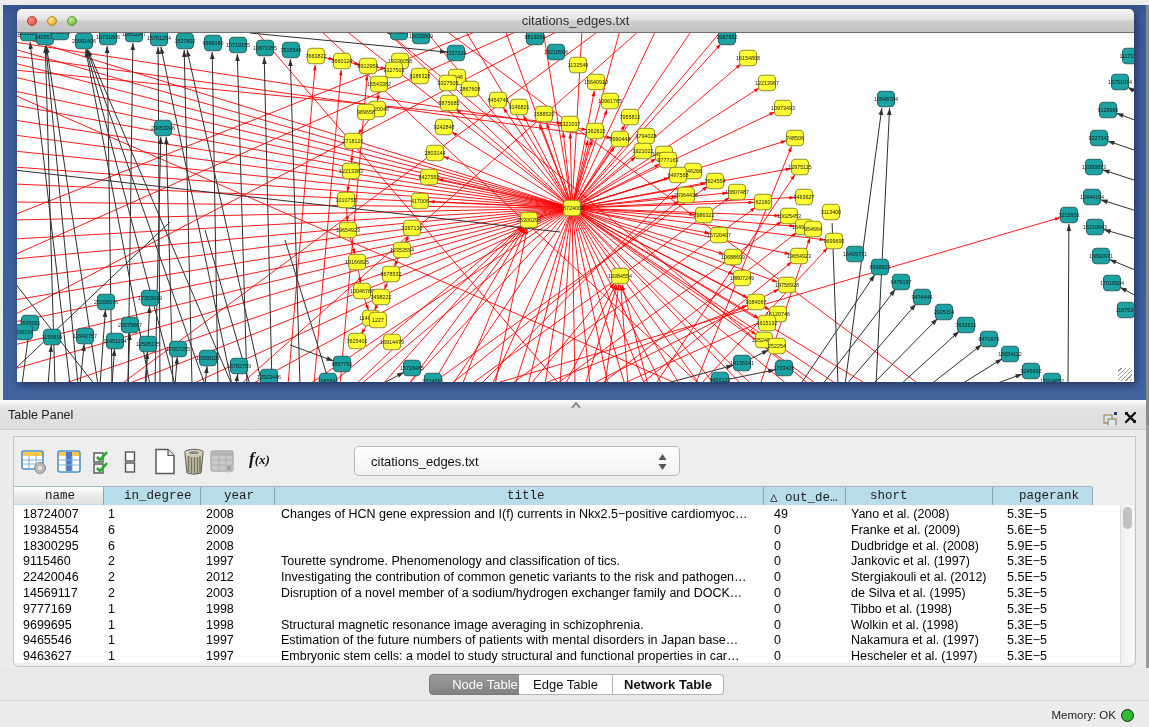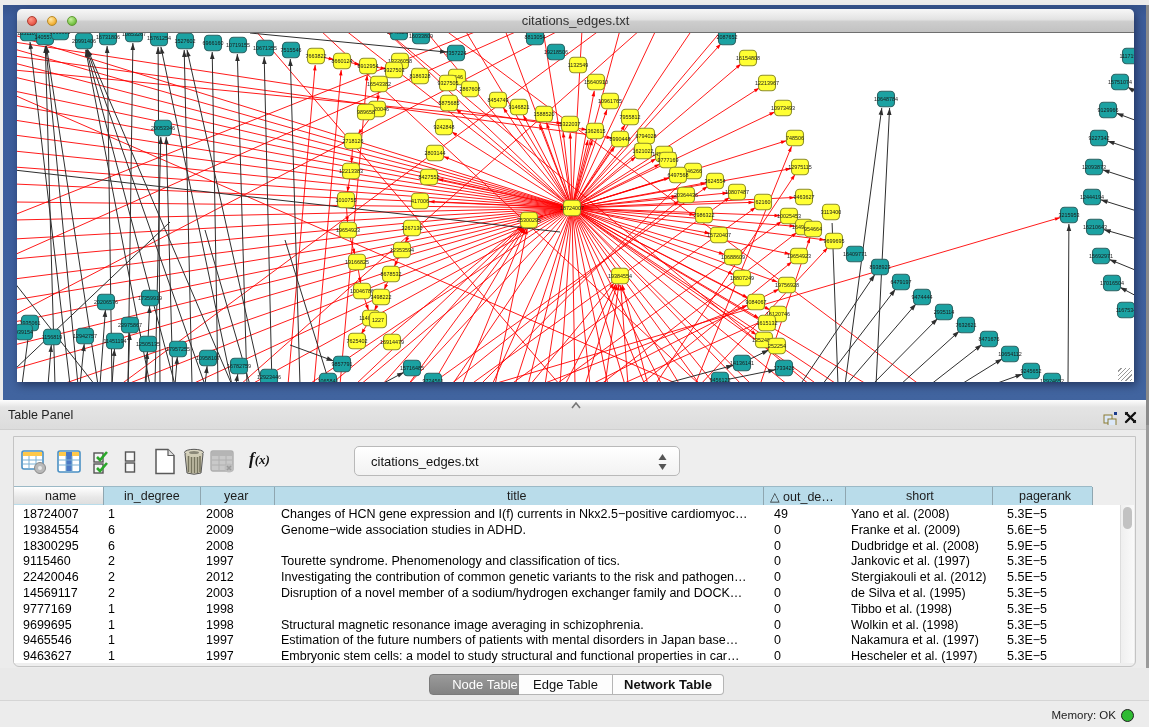--- a/index.html
+++ b/index.html
@@ -23,21 +23,21 @@
   background:linear-gradient(180deg,#fdfdfd 0%,#e4e4e4 25%,#dcdcdc 100%); border-bottom:1px solid #cfcfcf;}
 #tp-bar .t { position:absolute; left:8px; top:8px; font-size:12.5px; color:#222; }
 #panel { position:absolute; left:13px; top:436px; width:1123px; height:231px;
   background:#eee; border:1px solid #c4c4c4; border-radius:0 0 6px 6px; }
 #toolbar { position:absolute; left:0px; top:443px; width:1146px; height:40px; }
 #dropdown { position:absolute; left:354px; top:446px; width:326px; height:30px;
   background:linear-gradient(180deg,#fff,#f2f2f2); border:1px solid #b9b9b9; border-radius:5px; }
 #dropdown .t { position:absolute; left:16px; top:7px; font-size:13px; color:#111; }
 
 #thead { position:absolute; left:14px; top:486px; width:1078px; height:20px;
-  background:#b9dcea; border-top:1px solid #9bb9c6; border-bottom:1px solid #5a5a5a; }
+  background:#b9dcea; border-top:1px solid #9bb9c6; border-bottom:1px solid #5a5a5a;font-family:Liberation Mono, monospace; }
 #thead span { position:absolute; top:2px; font-size:12.5px; color:#1c1c1c; }
 .hsep { position:absolute; top:0; width:1px; height:18px; background:#8fa6b0; }
 #namehead { position:absolute; left:0; top:0; width:89px; height:17px;
    background:linear-gradient(180deg,#ffffff,#e8e8e8 60%,#dedede); }
 #tbody { position:absolute; left:14px; top:505px; width:1106px; height:158px; background:#fff; }
 .row span { position:absolute; top:1px; font-size:12.5px; color:#000; white-space:nowrap; }
 .row { position:absolute; left:0px; width:1106px; height:15.8px; overflow:hidden; }
 #sbar { position:absolute; left:1120px; top:505px; width:14px; height:158px;
   background:linear-gradient(90deg,#efefef,#fafafa); border-left:1px solid #ddd; }
 #sthumb { position:absolute; left:2px; top:2px; width:9px; height:22px; border-radius:5px; background:#c2c2c2; }
@@ -797,21 +797,21 @@
       <path d="M4.5,16 L8.5,10 L0.5,10 Z" fill="#555"></path>
     </svg>
 </div>
 <div id="thead">
   <div id="namehead"></div>
   <span style="left:31px">name</span>
   <span style="left:110px">in_degree</span>
   <span style="left:210px">year</span>
   <span style="left:493px">title</span>
   <span style="left:756px">△ out_de…</span>
-  <span style="left:892px">short</span>
+  <span style="left:856px">short</span>
   <span style="left:1005px">pagerank</span>
   <div class="hsep" style="left:89px"></div>
   <div class="hsep" style="left:186px"></div>
   <div class="hsep" style="left:260px"></div>
   <div class="hsep" style="left:749px"></div>
   <div class="hsep" style="left:831px"></div>
   <div class="hsep" style="left:978px"></div>
   <div class="hsep" style="left:1078px"></div>
 </div>
 <div id="tbody">
@@ -821,21 +821,20 @@
       <span style="left:192px">2008</span>
       <span style="left:267px">Changes of HCN gene expression and I(f) currents in Nkx2.5−positive cardiomyoc…</span>
       <span style="left:760px">49</span>
       <span style="left:837px">Yano et al. (2008)</span>
       <span style="left:993px">5.3E−5</span>
     </div>
 <div class="row" style="top:16.8px">
 <span style="left:9px">19384554</span>
       <span style="left:94px">6</span>
       <span style="left:192px">2009</span>
-      <span style="left:267px">Genome−wide association studies in ADHD.</span>
       <span style="left:760px">0</span>
       <span style="left:837px">Franke et al. (2009)</span>
       <span style="left:993px">5.6E−5</span>
     </div>
 <div class="row" style="top:32.6px">
 <span style="left:9px">18300295</span>
       <span style="left:94px">6</span>
       <span style="left:192px">2008</span>
       <span style="left:760px">0</span>
       <span style="left:837px">Dudbridge et al. (2008)</span>

